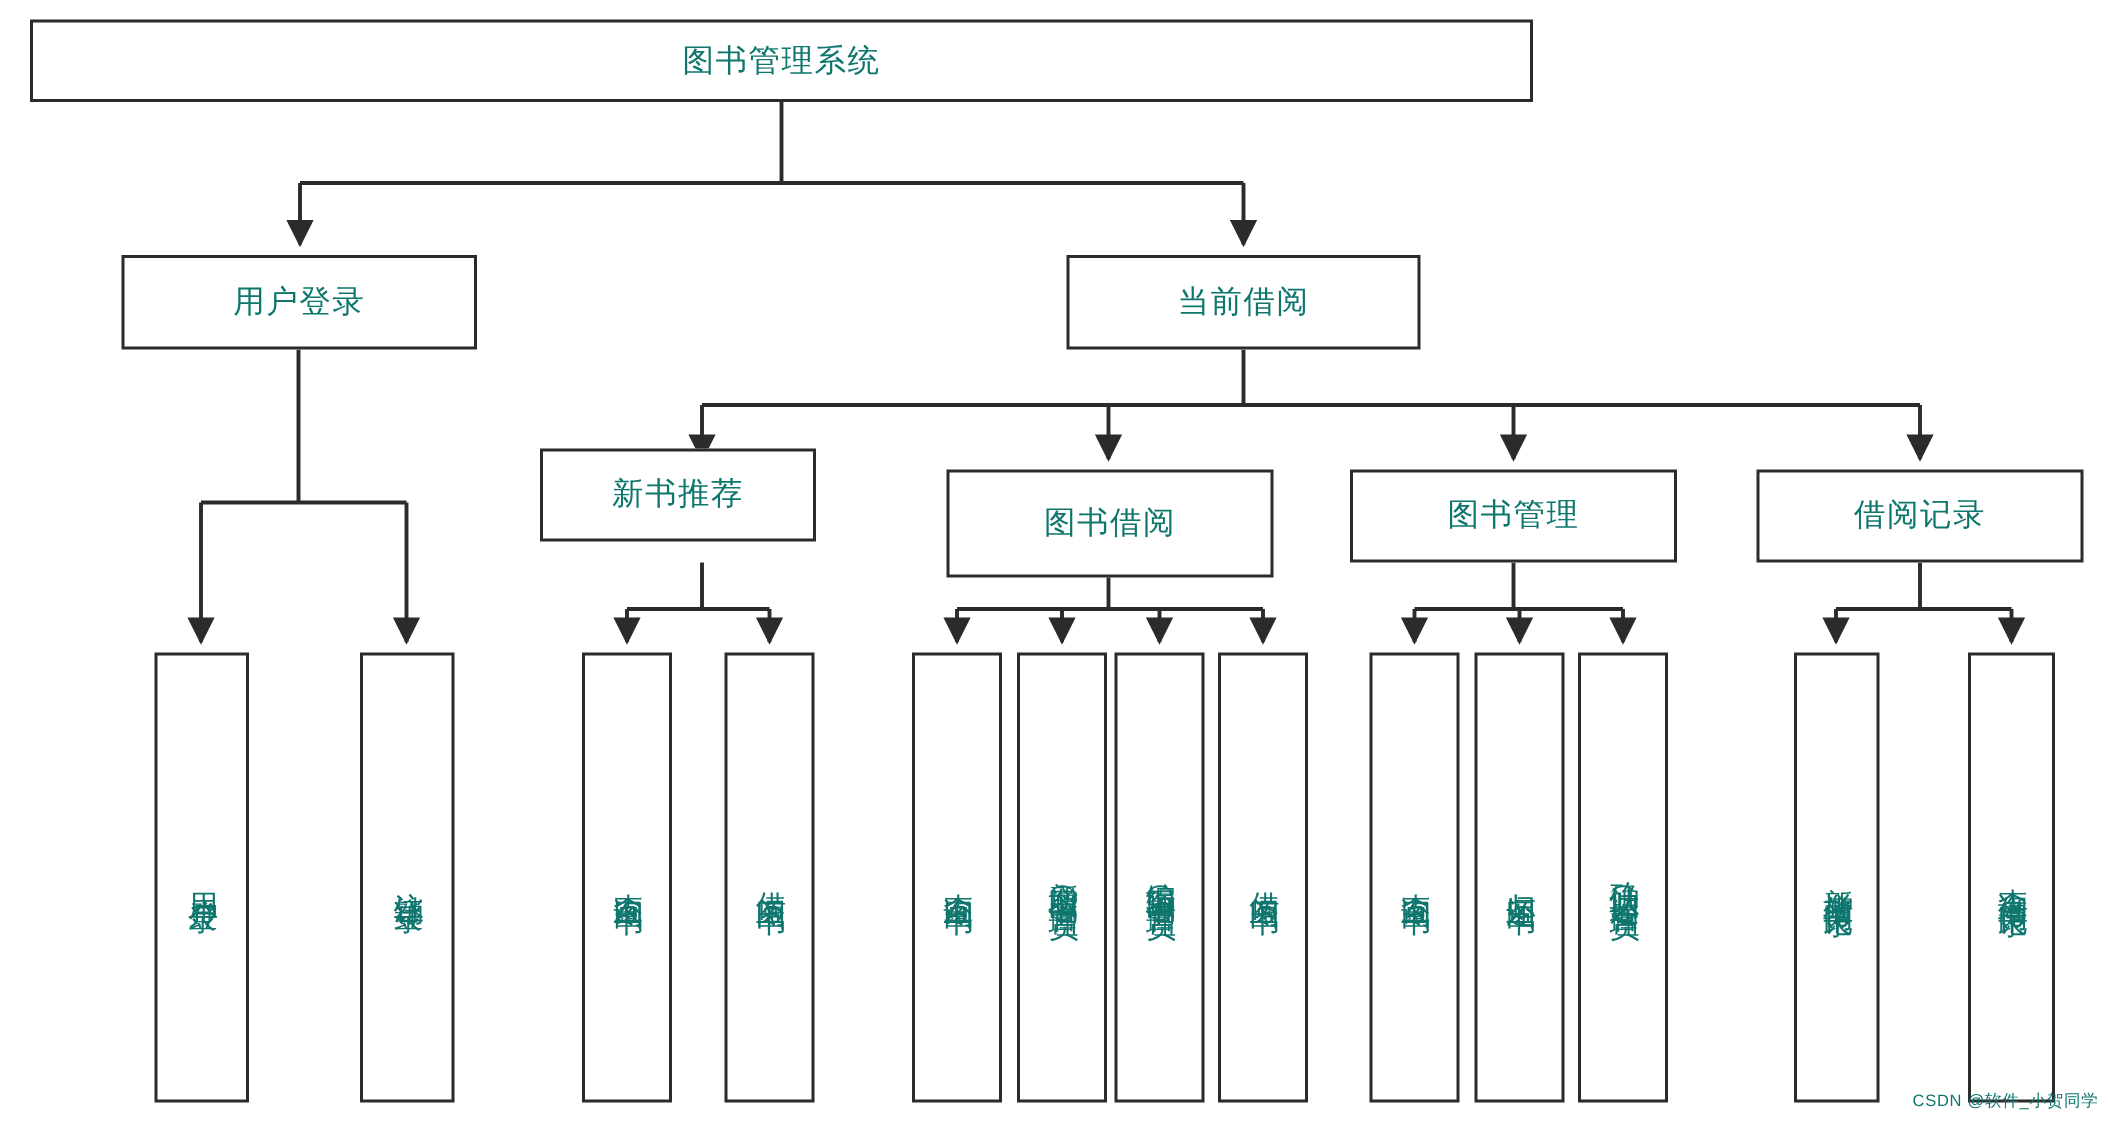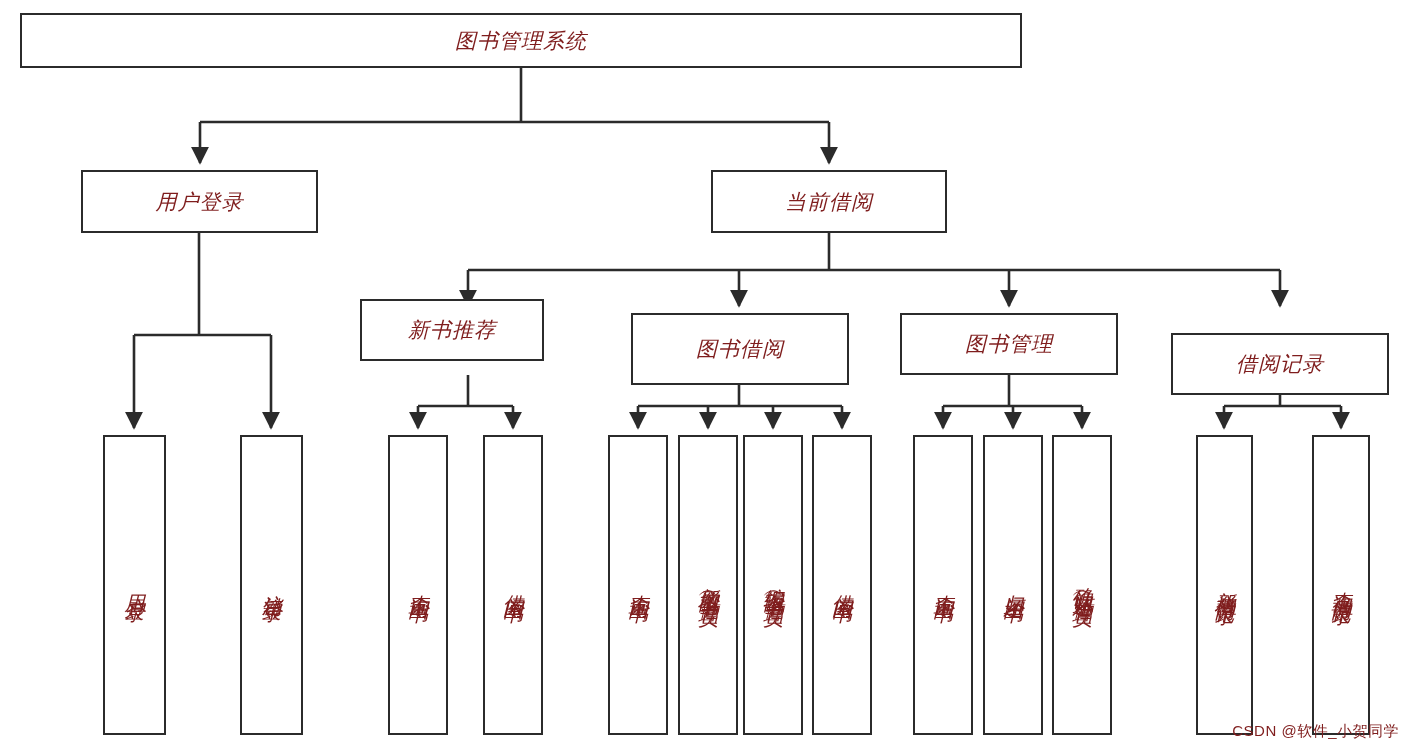--- a/index.html
+++ b/index.html
@@ -27,22 +27,21 @@
     pointer-events: none;
   }
   .node {
     position: absolute;
     box-sizing: border-box;
     background: #ffffff;
     border: 2px solid #2b2b2b;
     display: flex;
     align-items: center;
     justify-content: center;
-    color: #7f1d1d;
-    font-style: italic;
+    color: #0f766e;
   }
   .node.horiz {
     font-size: 21px;
     letter-spacing: 1px;
     line-height: 1.1;
   }
   .node.vert {
     writing-mode: vertical-rl;
     text-orientation: upright;
     font-size: 20px;
@@ -53,22 +52,22 @@
   .node.vert .vtext {
     writing-mode: vertical-rl;
     text-orientation: upright;
     white-space: nowrap;
     display: block;
   }
   #watermark {
     position: absolute;
     right: 6px;
     bottom: 6px;
-    font-size: 15px;
-    color: #7f1d1d;
+    font-size: 11px;
+    color: #0f766e;
     letter-spacing: 0.5px;
     white-space: nowrap;
     user-select: none;
   }
 </style>
 </head>
 <body>
 
 <div id="diagram">
 
@@ -124,21 +123,21 @@
   </svg>
 
   <div class="node horiz" style="left:20px; top:13px; width:1002px; height:55px;">图书管理系统</div>
 
   <div class="node horiz" style="left:81px; top:170px; width:237px; height:63px;">用户登录</div>
   <div class="node horiz" style="left:711px; top:170px; width:236px; height:63px;">当前借阅</div>
 
   <div class="node horiz" style="left:360px; top:299px; width:184px; height:62px;">新书推荐</div>
   <div class="node horiz" style="left:631px; top:313px; width:218px; height:72px;">图书借阅</div>
   <div class="node horiz" style="left:900px; top:313px; width:218px; height:62px;">图书管理</div>
-  <div class="node horiz" style="left:1171px; top:313px; width:218px; height:62px;margin-top:20px;">借阅记录</div>
+  <div class="node horiz" style="left:1171px; top:313px; width:218px; height:62px;">借阅记录</div>
 
   <div class="node vert" style="left:103px; top:435px; width:63px; height:300px;">
     <span class="vtext">用户登录</span>
   </div>
   <div class="node vert" style="left:240px; top:435px; width:63px; height:300px;">
     <span class="vtext">注销登录</span>
   </div>
 
   <div class="node vert" style="left:388px; top:435px; width:60px; height:300px;">
     <span class="vtext">查询图书</span>

